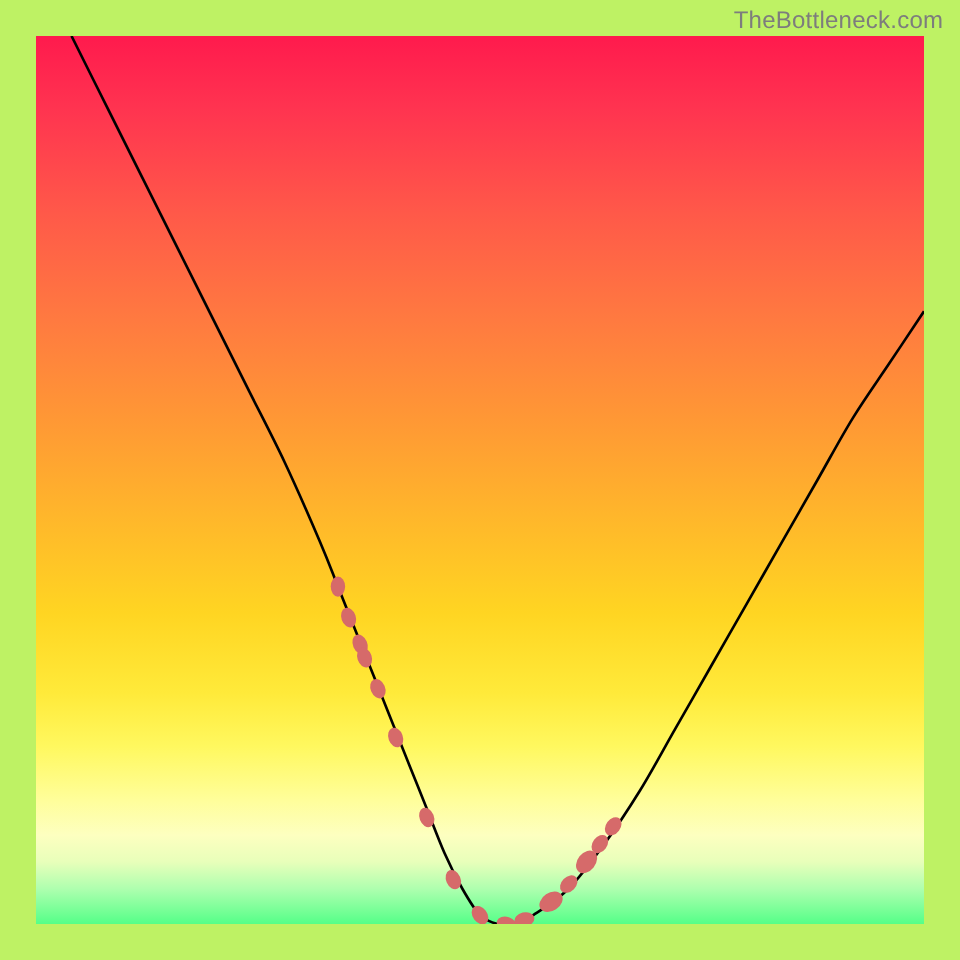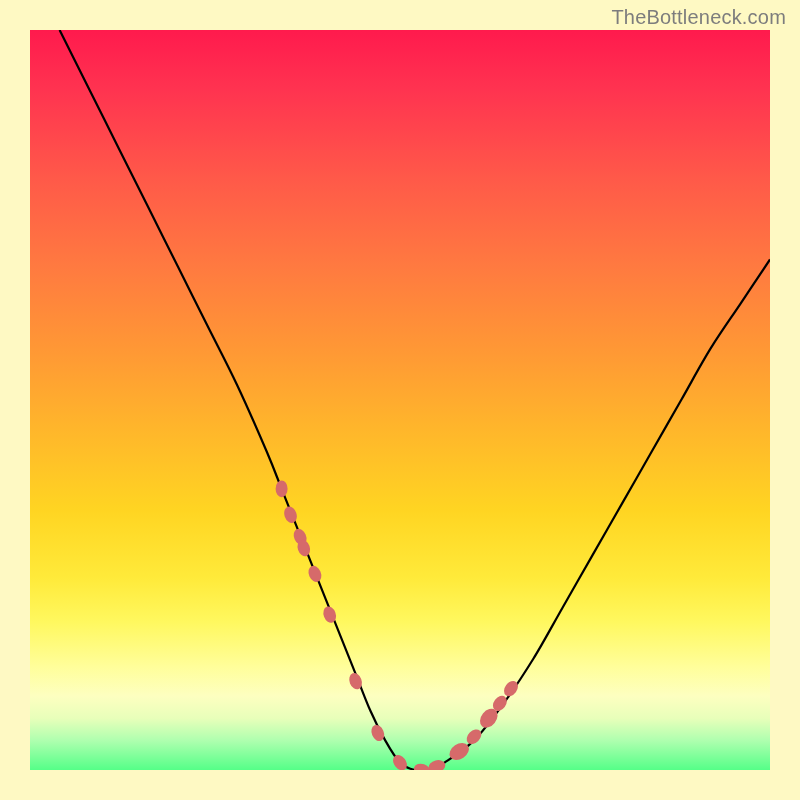--- a/index.html
+++ b/index.html
@@ -10,21 +10,21 @@
     background: #000;
     overflow: hidden;
     font-family: Arial, Helvetica, sans-serif;
   }
   .frame {
     position: absolute;
     top: 0;
     left: 0;
     width: 800px;
     height: 800px;
-    background: #fef9c3;
+    background: #bef264;
   }
   .plot-area {
     position: absolute;
     top: 30px;
     left: 30px;
     width: 740px;
     height: 740px;
     
     background: linear-gradient(to bottom,
       #ff1a4d 0%,

